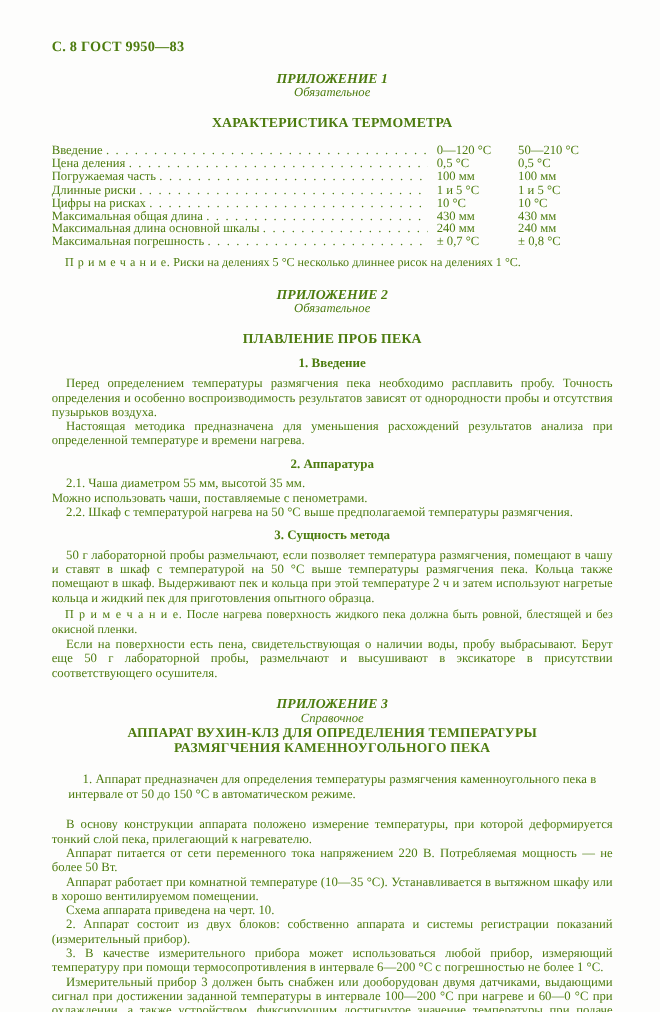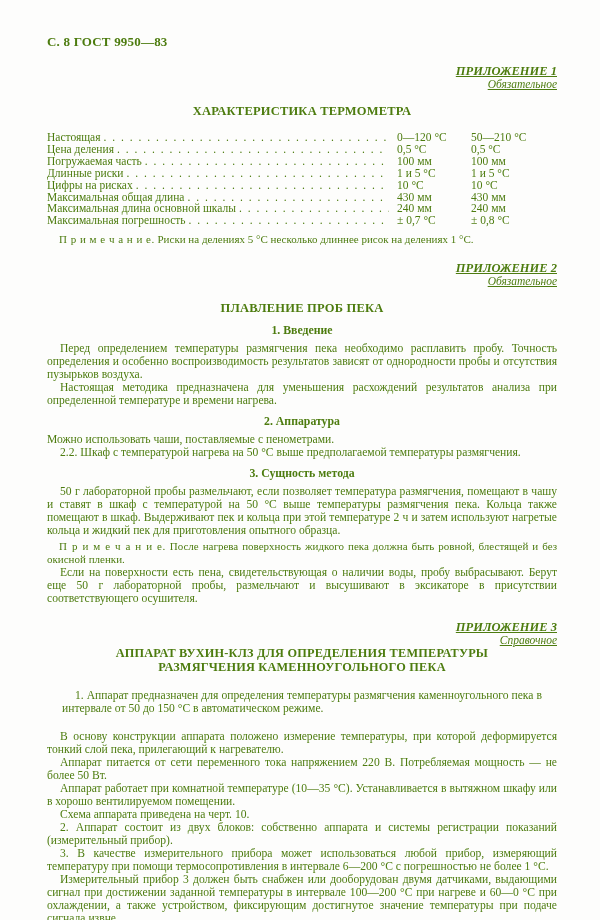--- a/index.html
+++ b/index.html
@@ -3,21 +3,21 @@
 <meta charset="utf-8">
 <style>
   html,body { margin:0; padding:0; background:#888; }
   .page {
     width:600px; height:920px; margin:0 auto; background:#fdfdfc;
     font-family:"Liberation Serif", serif; color:#4d7c0f;
     box-sizing:border-box; padding:34px 43px 0 47px; position:relative;
     overflow:hidden;
   }
   .doc-header { font-size:13px; font-weight:bold; letter-spacing:.2px; }
-  .appendix-ref { text-align:right; margin-top:15px; line-height:13px;text-decoration:underline; }
+  .appendix-ref { text-align:center; margin-top:15px; line-height:13px; }
   .appendix-ref .app-label { font-size:12.5px; font-weight:bold; font-style:italic; }
   .appendix-ref .app-subtitle { font-size:11.5px; font-style:italic; }
   .center-title { text-align:center; font-weight:bold; font-size:12.5px; margin-top:13px; letter-spacing:.2px; }
   .center-heading { text-align:center; font-weight:bold; font-size:11.8px; margin-top:7px; margin-bottom:4px; }
 
   
   .char-table { margin-top:13px; font-size:11.5px; }
   .char-row { display:flex; align-items:baseline; line-height:11.9px; }
   .char-row .lbl { white-space:nowrap; }
   .char-row .dots { flex:1; overflow:hidden; white-space:nowrap; margin:0 8px 0 3px; }
@@ -47,21 +47,21 @@
 
   <div class="appendix-ref">
     <div class="app-label">ПРИЛОЖЕНИЕ 1</div>
     <div class="app-subtitle">Обязательное</div>
   </div>
 
   <div class="center-title">ХАРАКТЕРИСТИКА ТЕРМОМЕТРА</div>
 
   <div class="char-table">
     <div class="char-row">
-      <span class="lbl">Настоящая</span>
+      <span class="lbl">Введение</span>
         <span class="dots"></span>
         <span class="v1">0—120 °С</span>
         <span class="v2">50—210 °С</span>
     </div>
     <div class="char-row">
       <span class="lbl">Цена деления</span>
         <span class="dots"></span>
         <span class="v1">0,5 °С</span>
         <span class="v2">0,5 °С</span>
     </div>
@@ -113,20 +113,21 @@
     <div class="app-subtitle">Обязательное</div>
   </div>
 
   <div class="center-title">ПЛАВЛЕНИЕ ПРОБ ПЕКА</div>
 
   <div class="center-heading">1. Введение</div>
   <p class="body-text indent" style="margin:0">Перед определением температуры размягчения пека необходимо расплавить пробу. Точность определения и особенно воспроизводимость результатов зависят от однородности пробы и отсутствия пузырьков воздуха.</p>
   <p class="body-text indent" style="margin:0">Настоящая методика предназначена для уменьшения расхождений результатов анализа при определенной температуре и времени нагрева.</p>
 
   <div class="center-heading">2. Аппаратура</div>
+  <p class="body-text indent" style="margin:0">2.1. Чаша диаметром 55 мм, высотой 35 мм.</p>
   <p class="body-text" style="margin:0">Можно использовать чаши, поставляемые с пенометрами.</p>
   <p class="body-text indent" style="margin:0">2.2. Шкаф с температурой нагрева на 50 °С выше предполагаемой температуры размягчения.</p>
 
   <div class="center-heading">3. Сущность метода</div>
   <p class="body-text indent" style="margin:0">50 г лабораторной пробы размельчают, если позволяет температура размягчения, помещают в чашу и ставят в шкаф с температурой на 50 °С выше температуры размягчения пека. Кольца также помещают в шкаф. Выдерживают пек и кольца при этой температуре 2 ч и затем используют нагретые кольца и жидкий пек для приготовления опытного образца.</p>
   <div class="note-line gap-sm">
     <span class="note-label">П р и м е ч а н и е.</span>
     <span>После нагрева поверхность жидкого пека должна быть ровной, блестящей и без окисной пленки.</span>
   </div>
   <p class="body-text indent gap-sm" style="margin:0">Если на поверхности есть пена, свидетельствующая о наличии воды, пробу выбрасывают. Берут еще 50 г лабораторной пробы, размельчают и высушивают в эксикаторе в присутствии соответствующего осушителя.</p>

